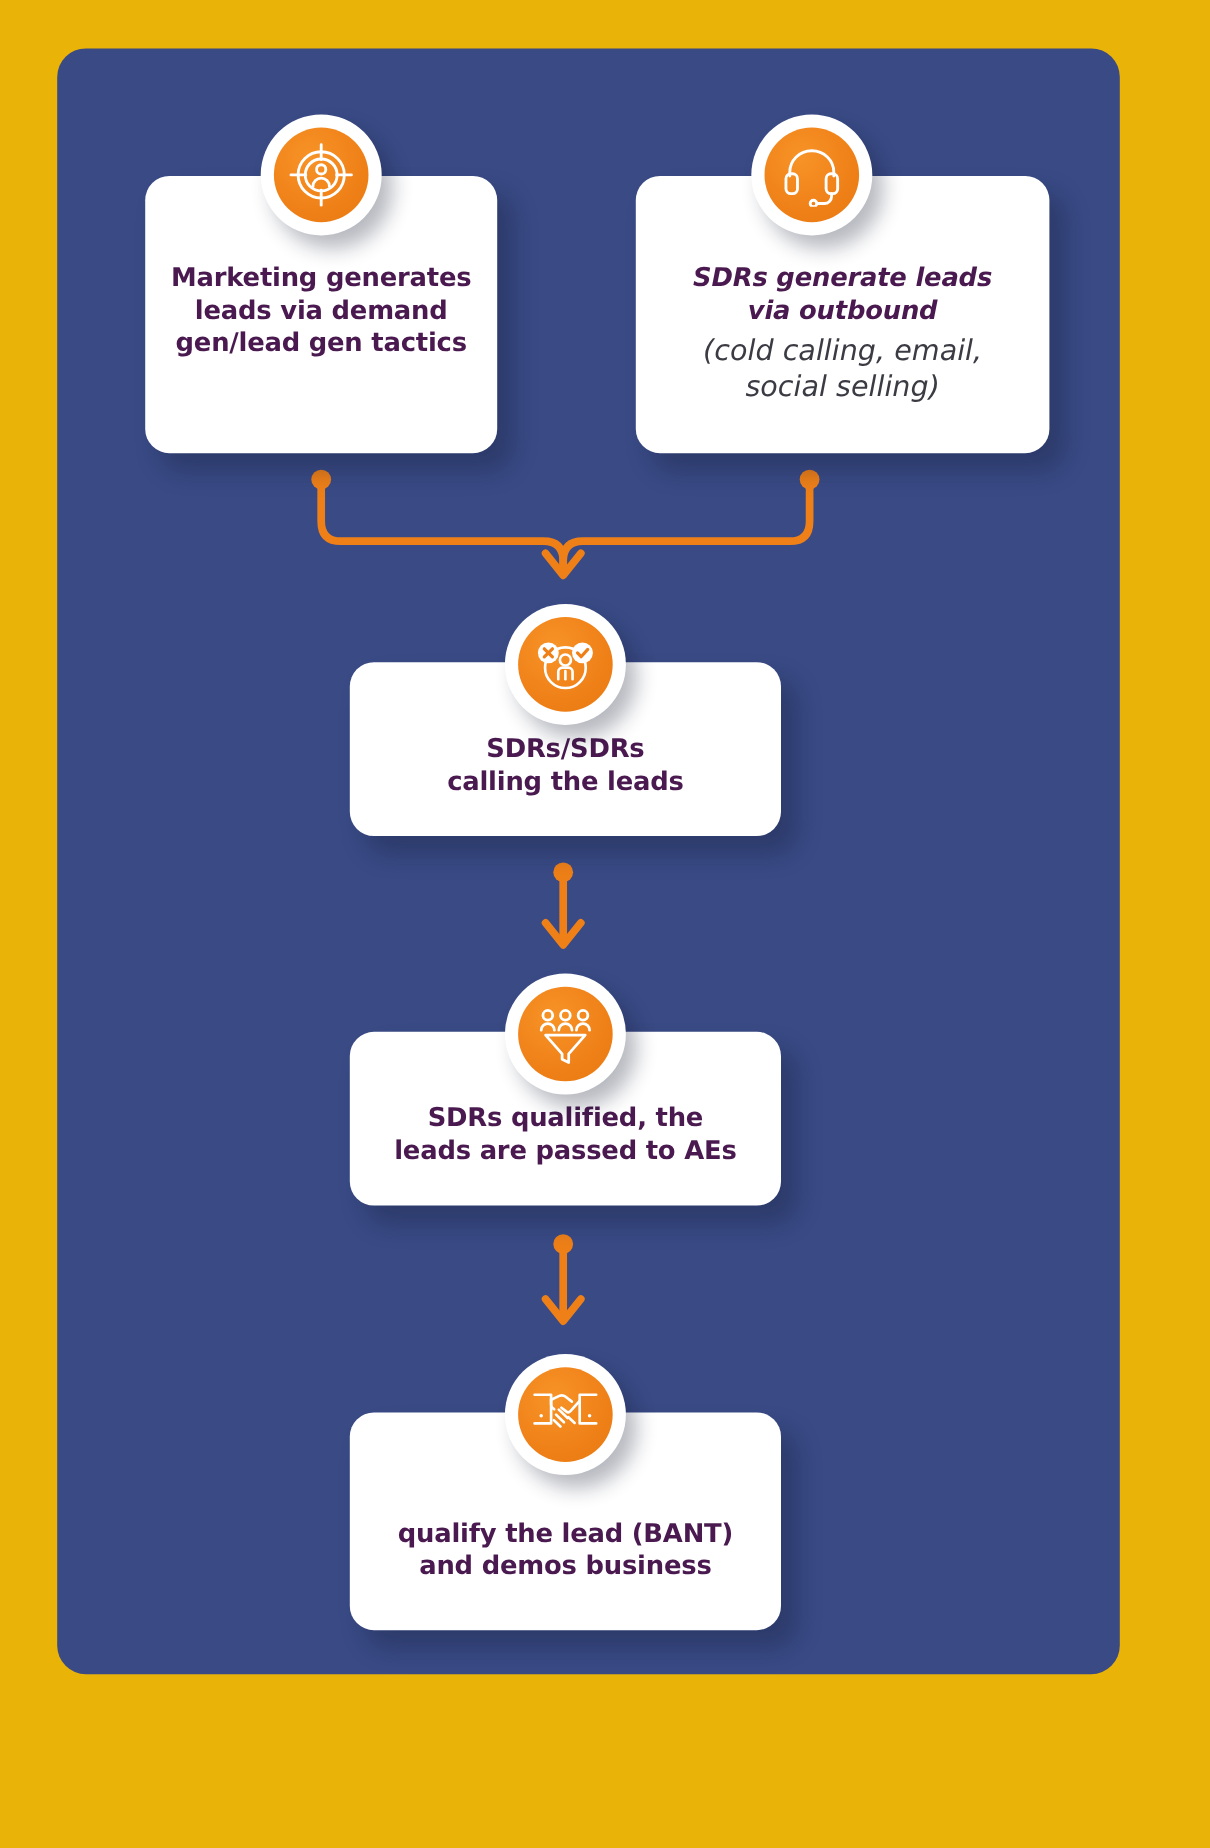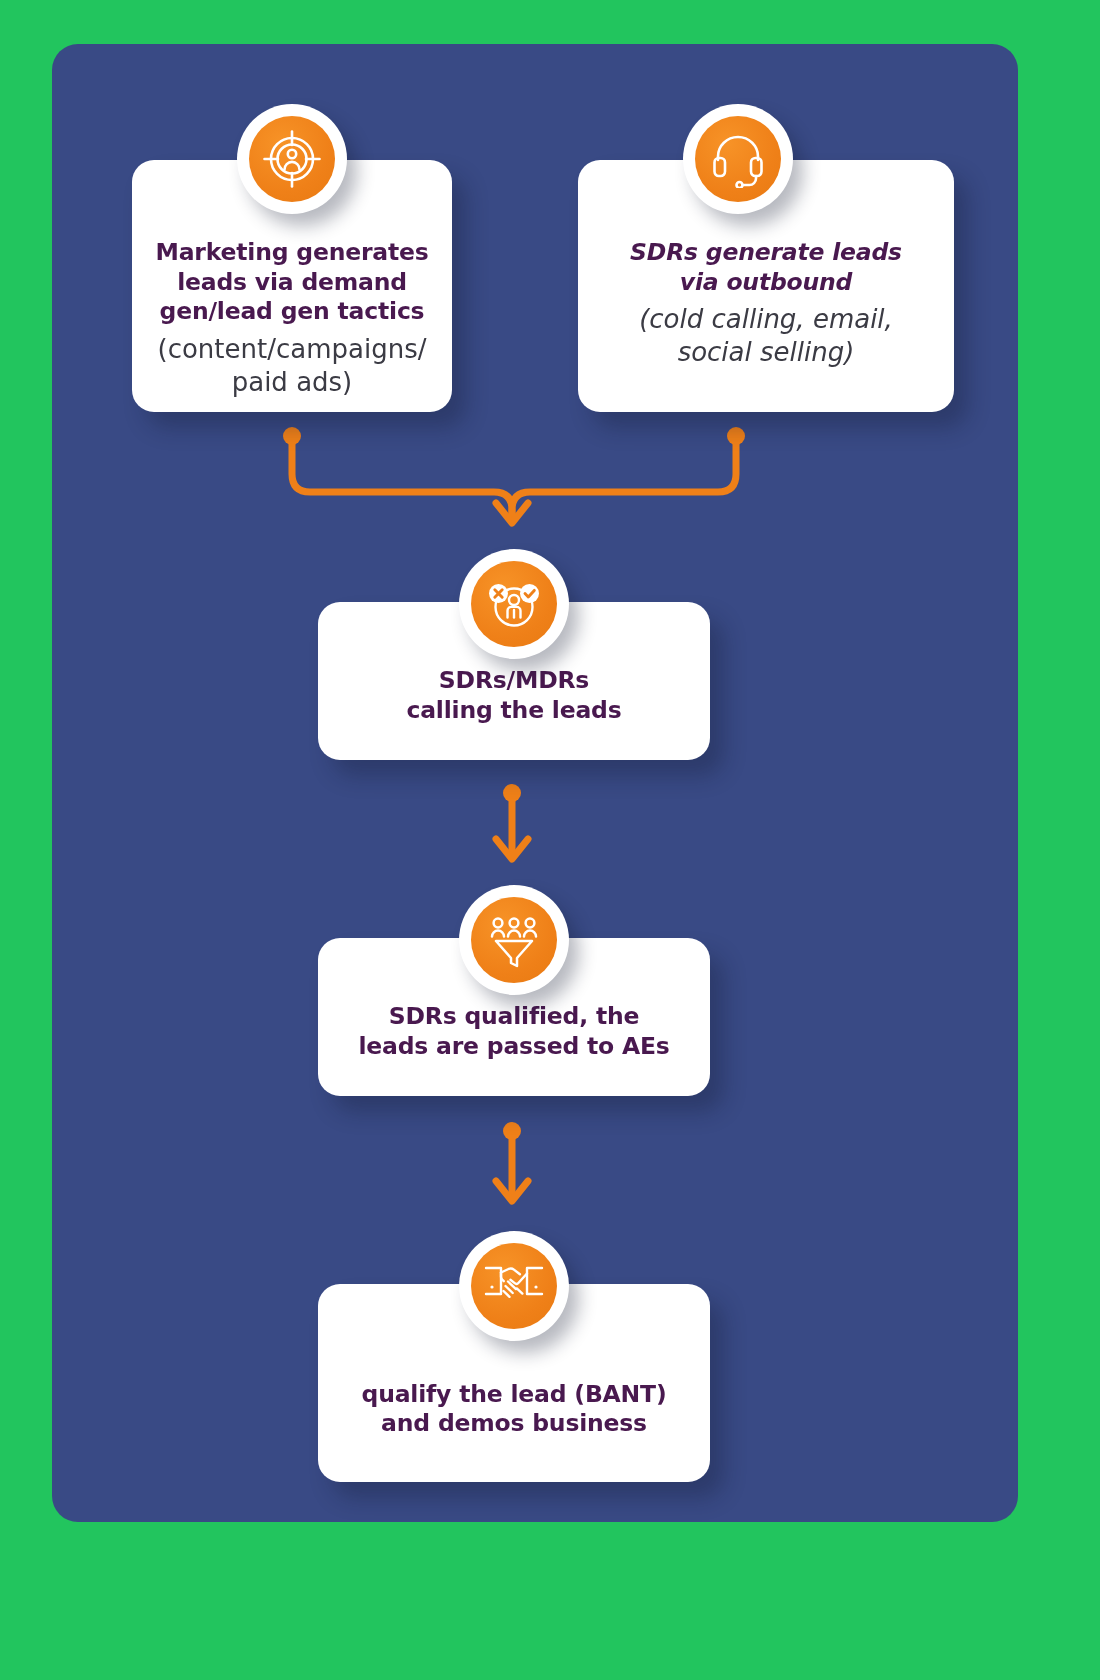--- a/index.html
+++ b/index.html
@@ -1,18 +1,18 @@
 <!DOCTYPE html>
 <html><head>
 <meta charset="utf-8">
 <style>
   html,body{margin:0;padding:0;background:#ffffff;}
   body{width:1100px;height:1680px;font-family:"DejaVu Sans",sans-serif;}
 
-  .canvas{position:relative;width:1100px;height:1680px;background:#22c55e;overflow:hidden;}
+  .canvas{position:relative;width:1100px;height:1680px;background:#eab308;overflow:hidden;}
 
   .panel{
     position:absolute;left:52px;top:44px;width:966px;height:1478px;
     background:#394a85;border-radius:26px;
   }
 
   
   .card{
     position:absolute;background:#ffffff;border-radius:22px;
     box-shadow:14px 16px 22px rgba(16,22,48,0.30);
@@ -86,24 +86,20 @@
     <circle cx="512" cy="1131" r="9" fill="#ef8018"></circle>
     <path d="M512 1135 L512 1197" fill="none" stroke="#ef8018" stroke-width="7" stroke-linecap="round"></path>
     <path d="M496 1181 L512 1201 L528 1181" fill="none" stroke="#ef8018" stroke-width="7" stroke-linecap="round" stroke-linejoin="round"></path>
   </svg>
 
   <div class="card" id="card-marketing">
     <div class="head">
       <span>Marketing generates</span><br>
       <span>leads via demand</span><br>
       <span>gen/lead gen tactics</span>
-    </div>
-    <div class="sub">
-      <span>(content/campaigns/</span><br>
-      <span>paid ads)</span>
     </div>
   </div>
 
   <div class="badge" id="badge-target">
     <div class="disc">
       <svg width="62" height="62" viewBox="0 0 62 62" fill="none" stroke="#ffffff" stroke-width="2.6" stroke-linecap="round" stroke-linejoin="round">
         <circle cx="31" cy="31" r="21"></circle>
         <circle cx="31" cy="31" r="14.5"></circle>
         <line x1="31" y1="3.5" x2="31" y2="17"></line>
         <line x1="31" y1="45" x2="31" y2="58.5"></line>
@@ -133,21 +129,21 @@
         <rect x="5.5" y="28" width="10.5" height="18" rx="4.4"></rect>
         <rect x="42" y="28" width="10.5" height="18" rx="4.4"></rect>
         <path d="M47 46v2.5c0 3.6-3 6.5-6.6 6.5H34"></path>
         <circle cx="30.5" cy="55" r="3"></circle>
       </svg>
     </div>
   </div>
 
   <div class="card" id="card-qualify">
     <div class="head">
-      <span>SDRs/MDRs</span><br>
+      <span>SDRs/SDRs</span><br>
       <span>calling the leads</span>
     </div>
   </div>
 
   <div class="badge" id="badge-qualify">
     <div class="disc">
       <svg width="62" height="62" viewBox="0 0 62 62" fill="none" stroke="#ffffff" stroke-width="2.4" stroke-linecap="round" stroke-linejoin="round">
         <circle cx="31" cy="34" r="18.5"></circle>
         <circle cx="31" cy="27" r="5"></circle>
         <path d="M24.5 44.5v-6.8c0-2.1 1.7-3.8 3.8-3.8h5.4c2.1 0 3.8 1.7 3.8 3.8v6.8"></path>

